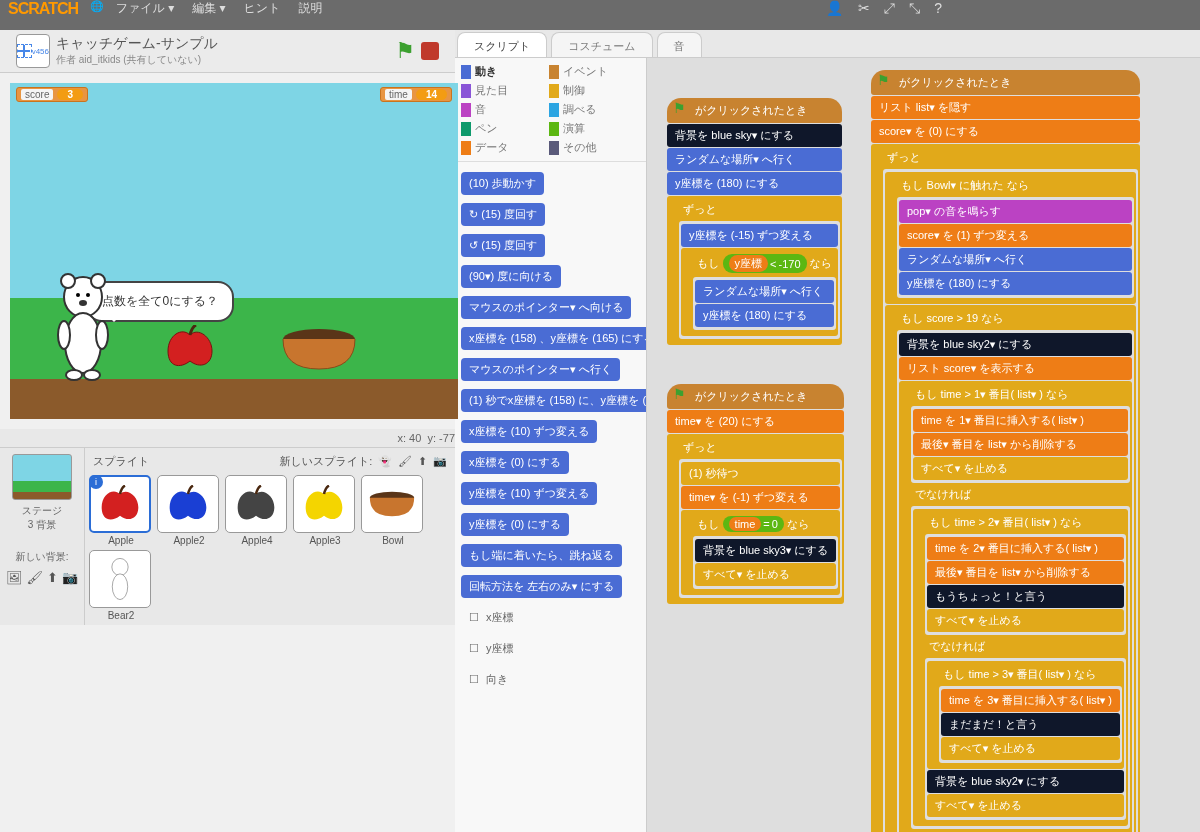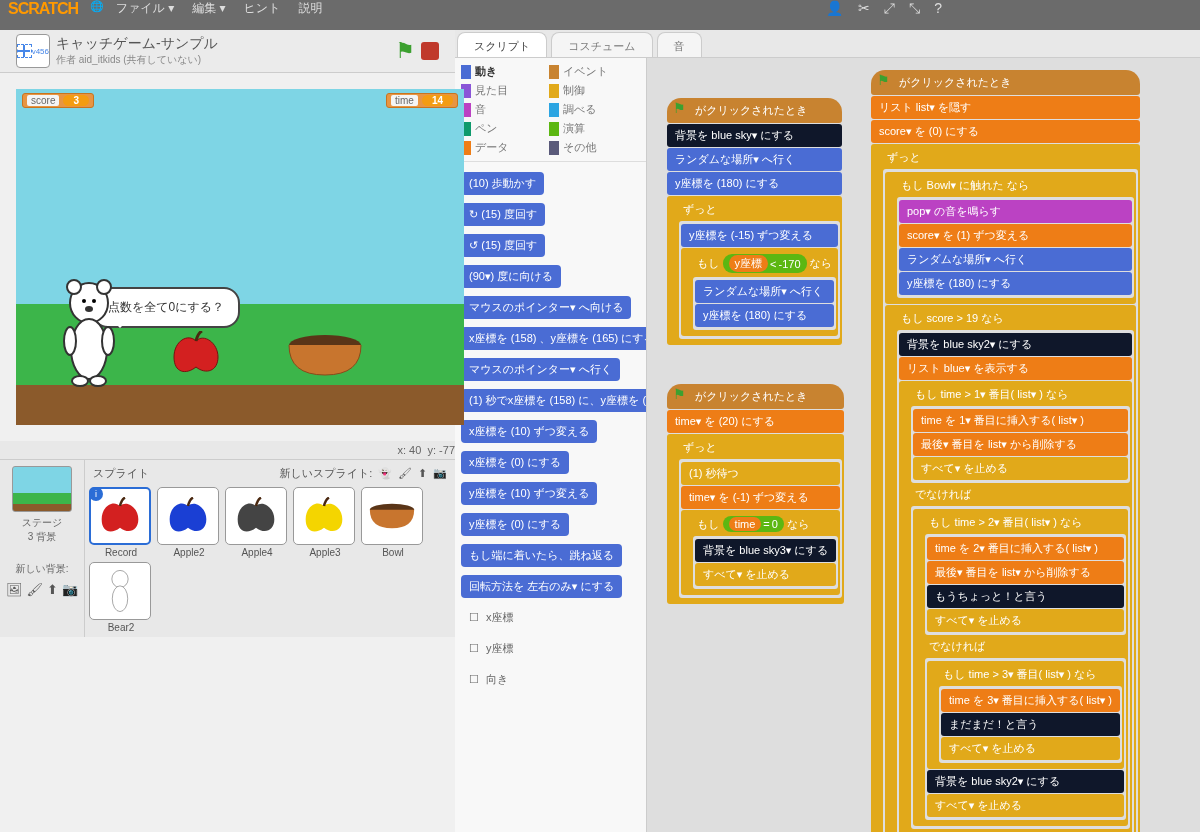--- a/index.html
+++ b/index.html
@@ -11,21 +11,21 @@
 .topicons{margin-left:auto;display:flex;gap:14px;font-size:14px;margin-right:250px}
 .main{display:flex;height:802px}
 .left{width:455px;background:#f0f0f0}
 .titlebar{display:flex;align-items:center;padding:4px 16px;background:#ebebeb;border-bottom:1px solid #ccc}
 .spriteicon{width:34px;height:34px;border:1px solid #999;border-radius:4px;background:#fff;display:flex;align-items:center;justify-content:center;margin-right:6px;color:#4686e8;font-size:8px}
 .spriteicon::before{content:"";width:16px;height:12px;background:linear-gradient(#4686e8 0 0)no-repeat center/12px 2px,linear-gradient(#4686e8 0 0)no-repeat center/2px 12px;border:1px dashed #4686e8}
 .ptitle{flex:1;font-size:14px;color:#555}
 .pauth{font-size:10px;color:#888}
 .flag{color:#3ca030;font-size:22px;margin:0 6px}
 .stopbtn{width:18px;height:18px;background:#c0392b;border-radius:3px}
-.stage{width:448px;height:336px;background:linear-gradient(#7ed5e5 0 64%,#3cb54a 64% 88%,#8b5a2b 88%);position:relative;margin:16px}
+.stage{width:448px;height:336px;background:linear-gradient(#7ed5e5 0 64%,#3cb54a 64% 88%,#8b5a2b 88%);position:relative;margin:10px}
 .hud{position:absolute;background:#e89542;border:1px solid #c87420;border-radius:3px;padding:1px 4px;display:flex;align-items:center;gap:4px;font-size:10px}
 .hud .lbl{background:#f5f5f5;padding:0 4px;border-radius:2px;color:#666}
 .hud .val{background:#f39c12;color:#fff;padding:0 10px;border-radius:8px;font-weight:bold}
 .bear{position:absolute;left:44px;bottom:38px;width:58px;height:112px}
 .bear svg{width:100%;height:100%}
 .speech{position:absolute;left:76px;top:198px;background:#fff;border:2px solid #444;border-radius:16px;padding:10px 14px;font-size:12px;color:#333}
 .speech::after{content:"";position:absolute;left:18px;bottom:-10px;width:0;height:0;border:8px solid transparent;border-top-color:#fff}
 .apple{position:absolute;left:156px;bottom:50px;width:48px;height:44px}
 .bowl{position:absolute;left:270px;bottom:48px;width:78px;height:44px}
 .coords{text-align:right;padding:3px 0;font-size:11px;color:#666;background:#e8e8e8}
@@ -171,21 +171,21 @@
       </div>
       <div class="sprgrid">
         <div class="spritem">
               <div class="sprbox sel">
                 <span class="info">i</span>
                 <svg width="40" height="38" viewBox="0 0 48 44">
                   <path d="M24 10c-8-8-22 0-22 16s12 18 22 10c10 8 22 4 22-10S32 2 24 10z" fill="#d32020"></path>
                   <path d="M24 10 Q26 2 30 0" stroke="#4a2810" stroke-width="3" fill="none"></path>
                 </svg>
               </div>
-              <div class="sprlbl">Record</div>
+              <div class="sprlbl">Apple</div>
             </div>
         <div class="spritem">
               <div class="sprbox">
                 <svg width="40" height="38" viewBox="0 0 48 44">
                   <path d="M24 10c-8-8-22 0-22 16s12 18 22 10c10 8 22 4 22-10S32 2 24 10z" fill="#1a3fd4"></path>
                   <path d="M24 10 Q26 2 30 0" stroke="#4a2810" stroke-width="3" fill="none"></path>
                 </svg>
               </div>
               <div class="sprlbl">Apple2</div>
             </div>
@@ -336,21 +336,21 @@
             <div class="sb c-sound">pop▾ の音を鳴らす</div>
             <div class="sb c-data">score▾ を (1) ずつ変える</div>
             <div class="sb c-motion">ランダムな場所▾ へ行く</div>
             <div class="sb c-motion">y座標を (180) にする</div>
           </div>
                 </div>
           <div class="cwrap">
                   <div class="lbl">もし score &gt; 19 なら</div>
                   <div class="body">
             <div class="sb c-looks">背景を blue sky2▾ にする</div>
-            <div class="sb c-data">リスト blue▾ を表示する</div>
+            <div class="sb c-data">リスト score▾ を表示する</div>
             <div class="cwrap">
                       <div class="lbl">もし time &gt; 1▾ 番目( list▾ ) なら</div>
                       <div class="body">
               <div class="sb c-data">time を 1▾ 番目に挿入する( list▾ )</div>
               <div class="sb c-data">最後▾ 番目を list▾ から削除する</div>
               <div class="sb c-control">すべて▾ を止める</div>
             </div>
                       <div class="lbl">でなければ</div>
                       <div class="body">
               <div class="cwrap">

